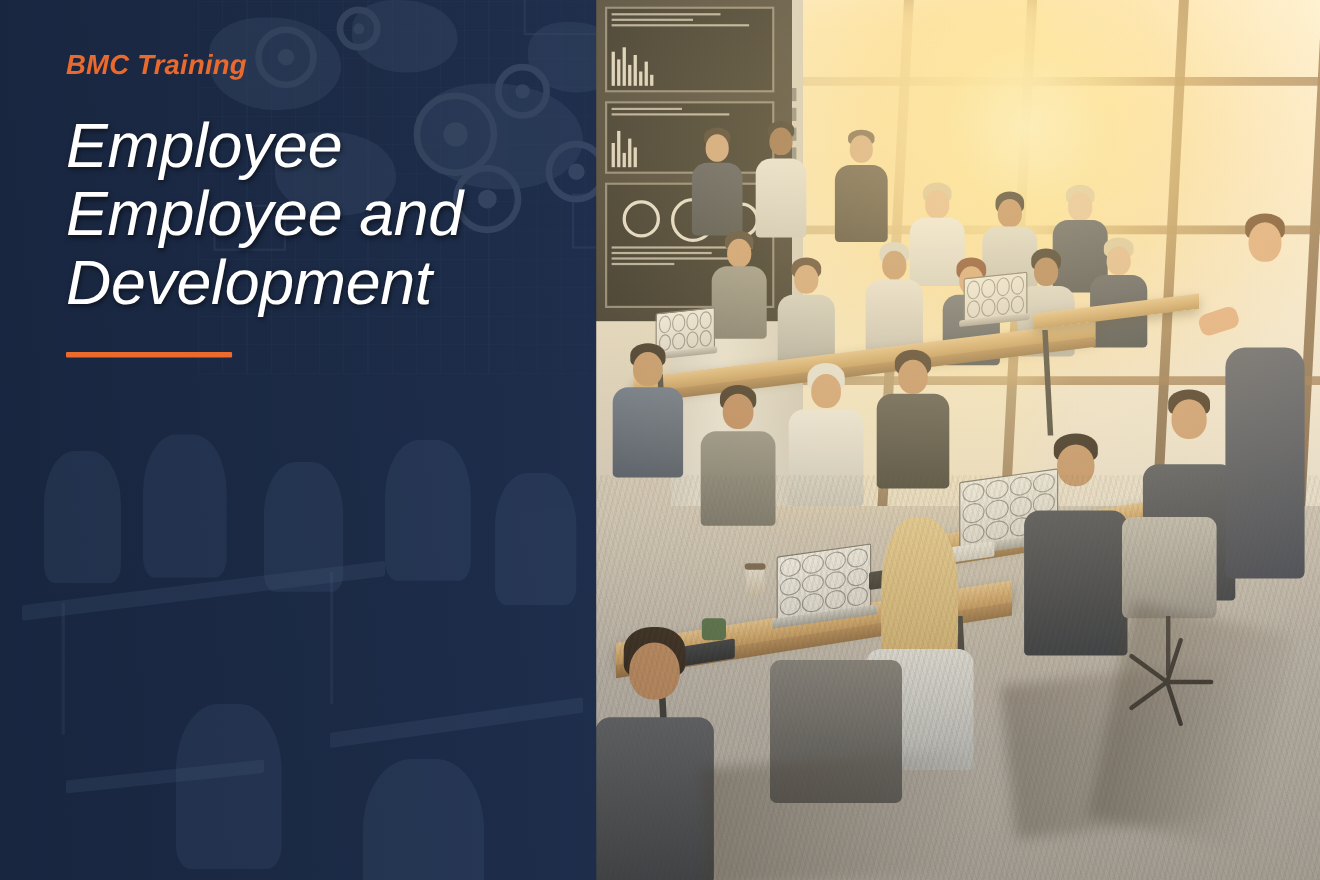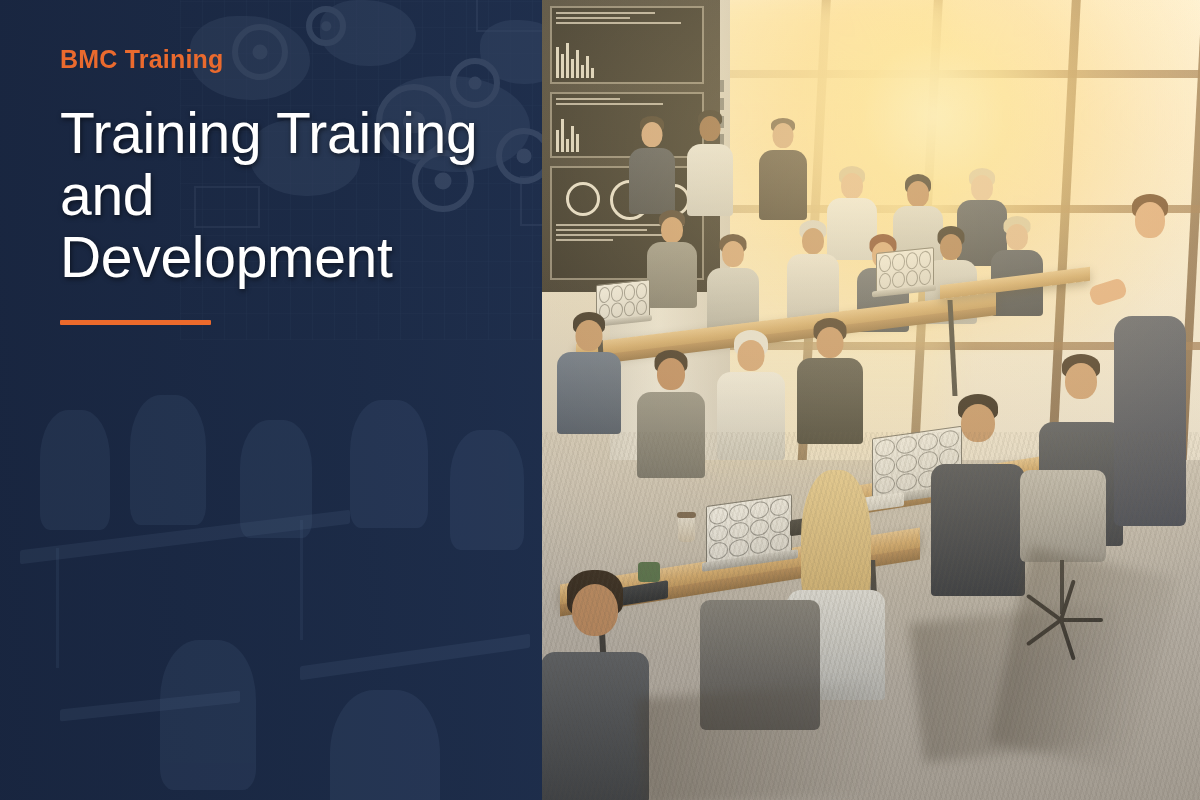--- a/index.html
+++ b/index.html
@@ -228,20 +228,21 @@
   }
 
   
   .left-panel {
     position: absolute;
     left: 0; top: 0;
     width: 542px; height: 800px;
     overflow: hidden;
     background:
       linear-gradient(160deg, rgba(29,44,74,0.955) 0%, rgba(26,40,68,0.965) 45%, rgba(24,38,64,0.975) 100%);
+    font-style: italic;
   }
   .left-panel .tint {
     position: absolute; inset: 0;
     background: linear-gradient(90deg, rgba(24,37,63,0.92) 0%, rgba(27,42,70,0.88) 62%, rgba(30,46,76,0.86) 100%);
   }
 
   
   .motif {
     position: absolute;
     left: 180px; top: -20px; width: 400px; height: 360px;
@@ -662,18 +663,18 @@
       <div class="ghost-person" style="left:240px; top:420px; width:72px; height:118px;"></div>
       <div class="ghost-person" style="left:350px; top:400px; width:78px; height:128px;"></div>
       <div class="ghost-person" style="left:450px; top:430px; width:74px; height:120px;"></div>
       <div class="ghost-person" style="left:160px; top:640px; width:96px; height:150px;"></div>
       <div class="ghost-person" style="left:330px; top:690px; width:110px; height:160px;"></div>
       <div class="ghost-desk" style="left:60px; top:700px; width:180px; height:12px; transform:skewY(-6deg);"></div>
     </div>
 
     <div class="content">
       <div class="brand">BMC Training</div>
-      <h1 class="headline">Training Training and Development</h1>
+      <h1 class="headline">Employee Employee and Development</h1>
       <div class="rule"></div>
     </div>
   </div>
 
 </div>
 
 </body></html>

